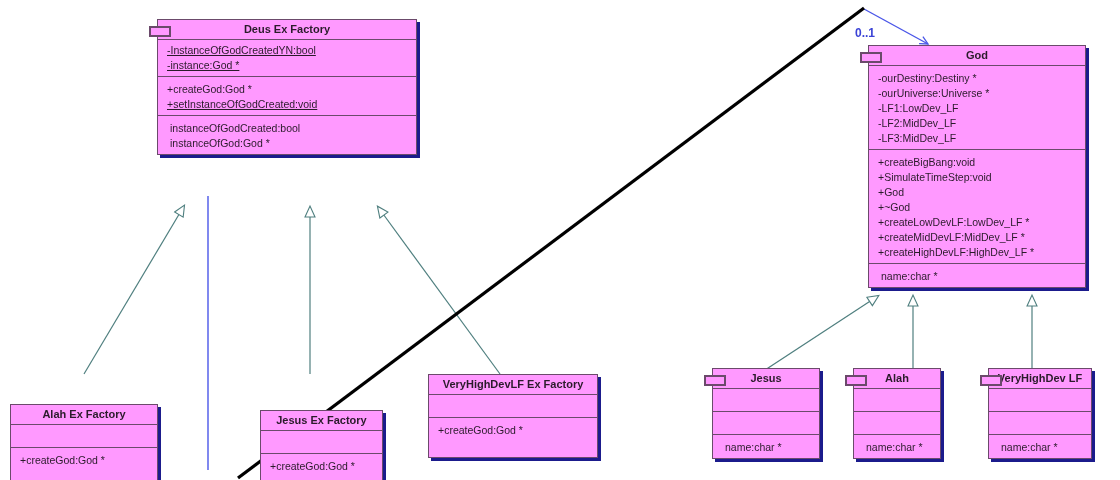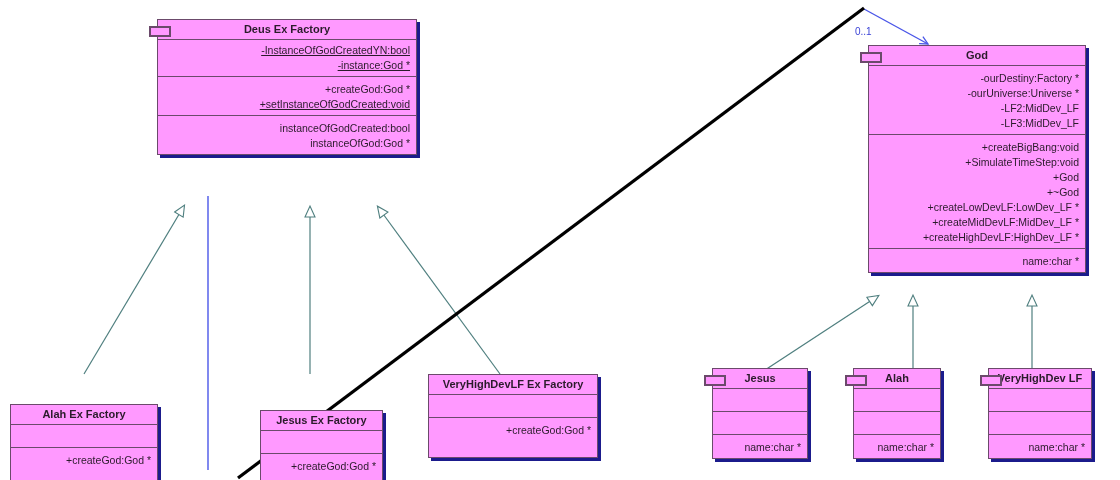--- a/index.html
+++ b/index.html
@@ -63,37 +63,36 @@
   .compartment.pad-top {
     padding-top: 5px;
   }
   .member {
     font-size: 10.5px;
     color: #2b1b2b;
     line-height: 15px;
     padding: 0 6px 0 9px;
     white-space: nowrap;
     overflow: hidden;
-    text-align: right;
   }
   .member.static {
     text-decoration: underline;
   }
   .member.indent {
     padding-left: 12px;
   }
   .spacer {
     height: 16px;
   }
 
   
   .edge-label {
     position: absolute;
-    font-size: 10px;
-    font-weight: normal;
+    font-size: 12px;
+    font-weight: bold;
     color: #3b43d6;
     z-index: 7;
     white-space: nowrap;
   }
 </style>
 </head>
 <body>
 
 <div id="canvas">
 
@@ -139,22 +138,23 @@
     <div class="compartment pad-top">
       <div class="member indent">instanceOfGodCreated:bool</div>
       <div class="member indent">instanceOfGod:God *</div>
     </div>
   </div>
 
   <div class="uml-class" style="left:868px; top:45px; width:218px;">
     <div class="class-tab"></div>
     <div class="class-title">God</div>
     <div class="compartment pad-top">
-      <div class="member">-ourDestiny:Factory *</div>
+      <div class="member">-ourDestiny:Destiny *</div>
       <div class="member">-ourUniverse:Universe *</div>
+      <div class="member">-LF1:LowDev_LF</div>
       <div class="member">-LF2:MidDev_LF</div>
       <div class="member">-LF3:MidDev_LF</div>
     </div>
     <div class="compartment pad-top">
       <div class="member">+createBigBang:void</div>
       <div class="member">+SimulateTimeStep:void</div>
       <div class="member">+God</div>
       <div class="member">+~God</div>
       <div class="member">+createLowDevLF:LowDev_LF *</div>
       <div class="member">+createMidDevLF:MidDev_LF *</div>
@@ -191,21 +191,21 @@
     <div class="class-title">VeryHighDevLF Ex Factory</div>
     <div class="compartment">
       <div class="spacer"></div>
     </div>
     <div class="compartment pad-top">
       <div class="member">+createGod:God *</div>
       <div class="spacer"></div>
     </div>
   </div>
 
-  <div class="uml-class" style="left:712px; top:368px; width:96px;">
+  <div class="uml-class" style="left:712px; top:368px; width:108px;">
     <div class="class-tab"></div>
     <div class="class-title">Jesus</div>
     <div class="compartment">
       <div class="spacer"></div>
     </div>
     <div class="compartment">
       <div class="spacer"></div>
     </div>
     <div class="compartment pad-top">
       <div class="member indent">name:char *</div>

